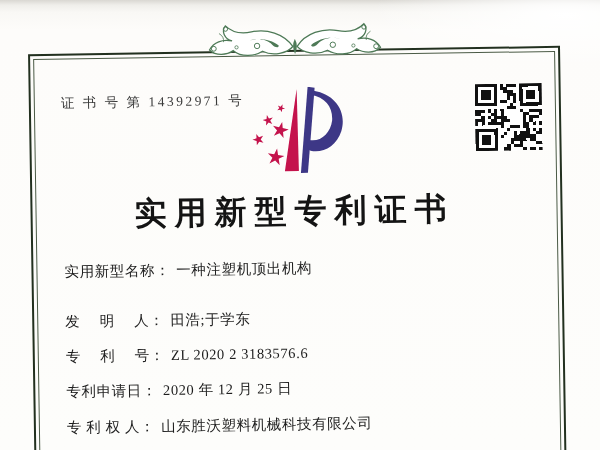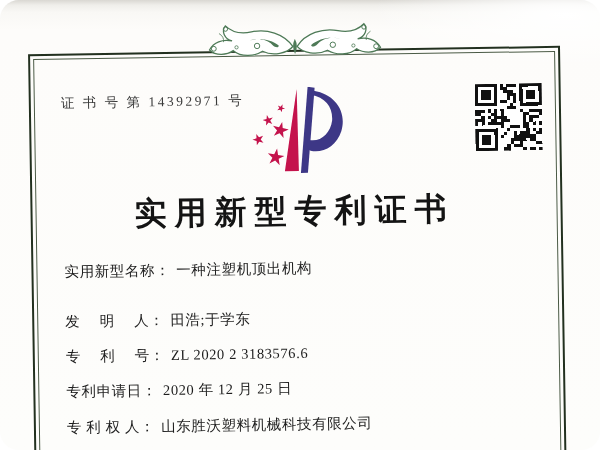--- a/index.html
+++ b/index.html
@@ -2,21 +2,20 @@
 <html><head>
 <meta charset="utf-8">
 <style>
   html,body{margin:0;padding:0;}
   body{width:600px;height:450px;overflow:hidden;font-family:"Liberation Serif","DejaVu Serif",serif;}
   .photo{
     position:relative;width:600px;height:450px;overflow:hidden;
     background:
       radial-gradient(ellipse 260px 70px at 565px 15px, #ffffff 0%, rgba(255,255,255,0) 75%),
       linear-gradient(180deg,#d9d7d2 0px,#efeeea 5px,#f9f8f5 12px,#fdfcfa 30px,#fdfdfb 100%);
-    border-radius: 19px;
   }
   .sheet{position:absolute;inset:0;transform:rotate(-0.9deg);transform-origin:295px 240px;}
   
   .frame{position:absolute;left:31px;top:50px;width:528px;height:440px;border:2.5px solid #22301f;}
   .frame-inner{position:absolute;inset:3px;border:1px solid #4a5a45;}
   
   .ornament{position:absolute;left:206px;top:22px;width:184px;height:50px;}
   
   .cert-no{position:absolute;left:63px;top:91px;font-size:13.5px;letter-spacing:2.5px;color:#3b3b3b;}
   

